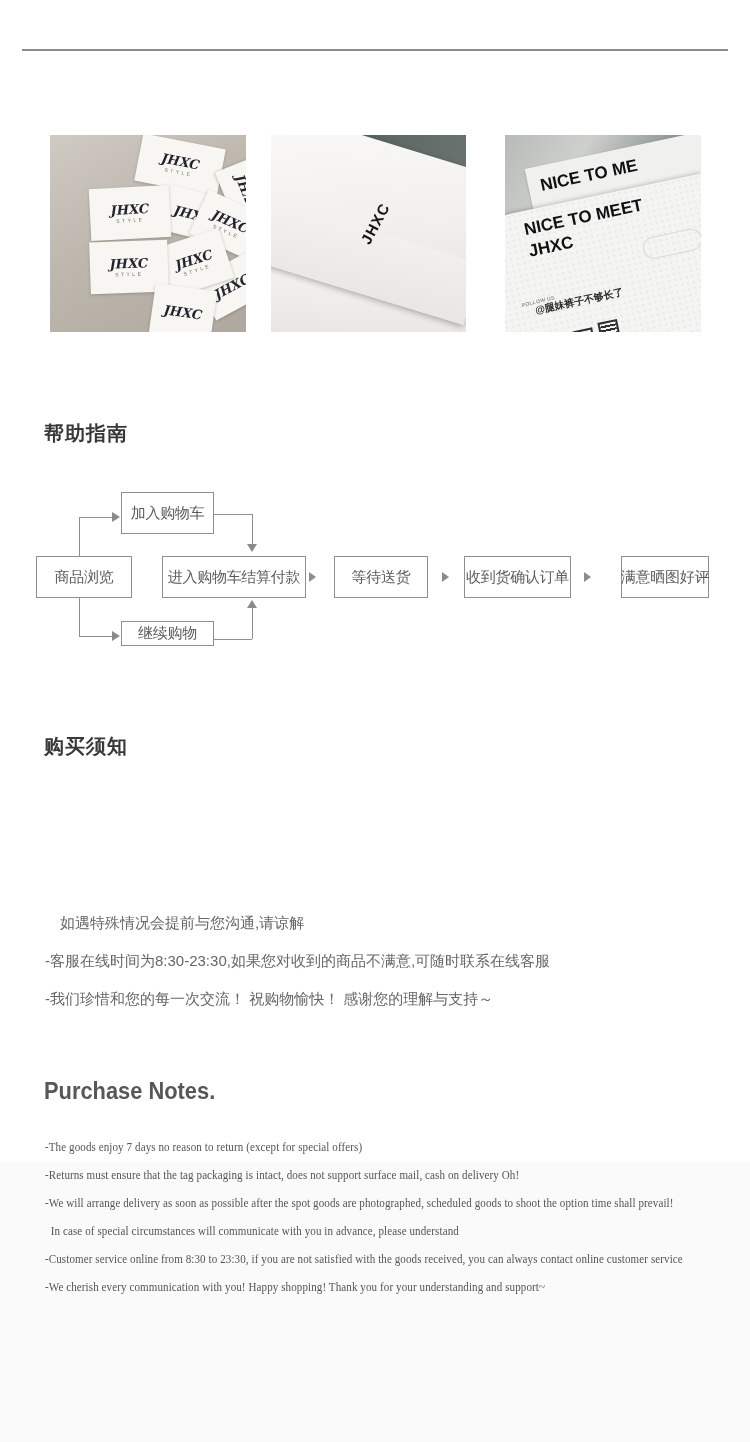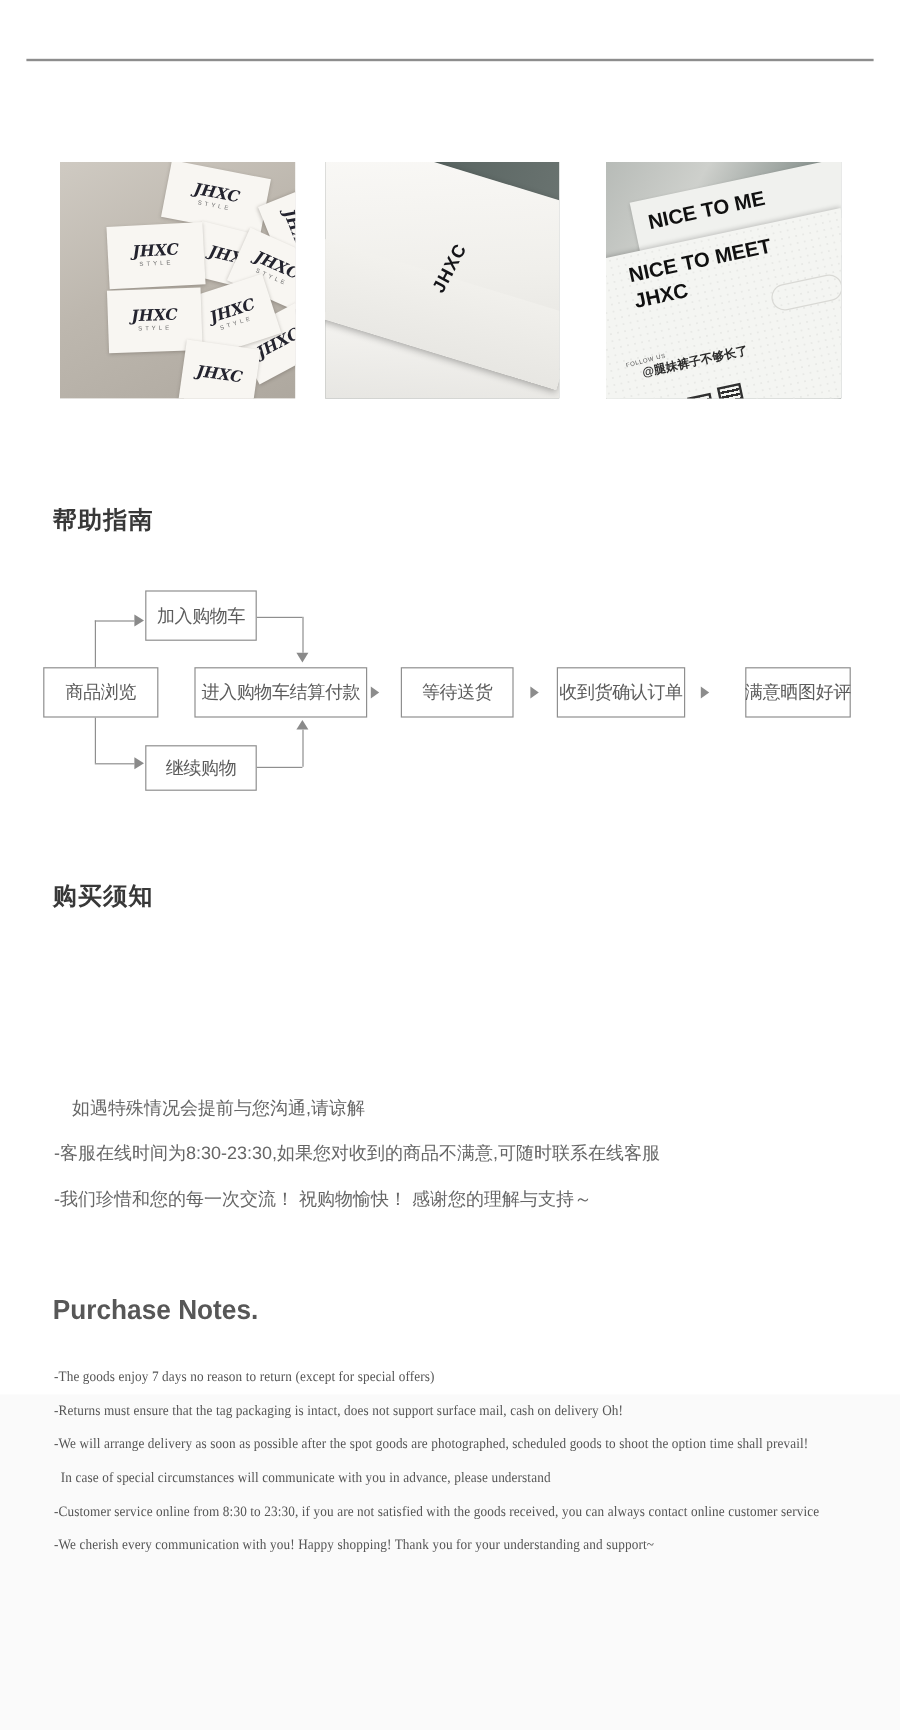--- a/index.html
+++ b/index.html
@@ -143,21 +143,21 @@
       <div class="p3-qr qr1"></div>
       <div class="p3-qr qr2"></div>
     </div>
   </figure>
 
   <h2 class="h-cn" id="help-title">帮助指南</h2>
 
   <div>
     <div class="fbox" style="left:36px;top:556px;width:96px;height:42px;">商品浏览</div>
     <div class="fbox" style="left:121px;top:492px;width:93px;height:42px;">加入购物车</div>
-    <div class="fbox" style="left:121px;top:621px;width:93px;height:38px;">继续购物</div>
+    <div class="fbox" style="left:121px;top:621px;width:93px;height:25px;">继续购物</div>
     <div class="fbox" style="left:162px;top:556px;width:144px;height:42px;">进入购物车结算付款</div>
     <div class="fbox" style="left:334px;top:556px;width:94px;height:42px;">等待送货</div>
     <div class="fbox" style="left:464px;top:556px;width:107px;height:42px;">收到货确认订单</div>
     <div class="fbox" style="left:606px;top:556px;width:88px;height:42px;margin-left:15px;">满意晒图好评</div>
 
     <div class="ln" style="left:79px;top:517px;width:1px;height:39px;"></div>
     <div class="ln" style="left:79px;top:517px;width:33px;height:1px;"></div>
     <div class="ar ar-r" style="left:112px;top:512px;"></div>
 
     <div class="ln" style="left:214px;top:514px;width:38px;height:1px;"></div>

